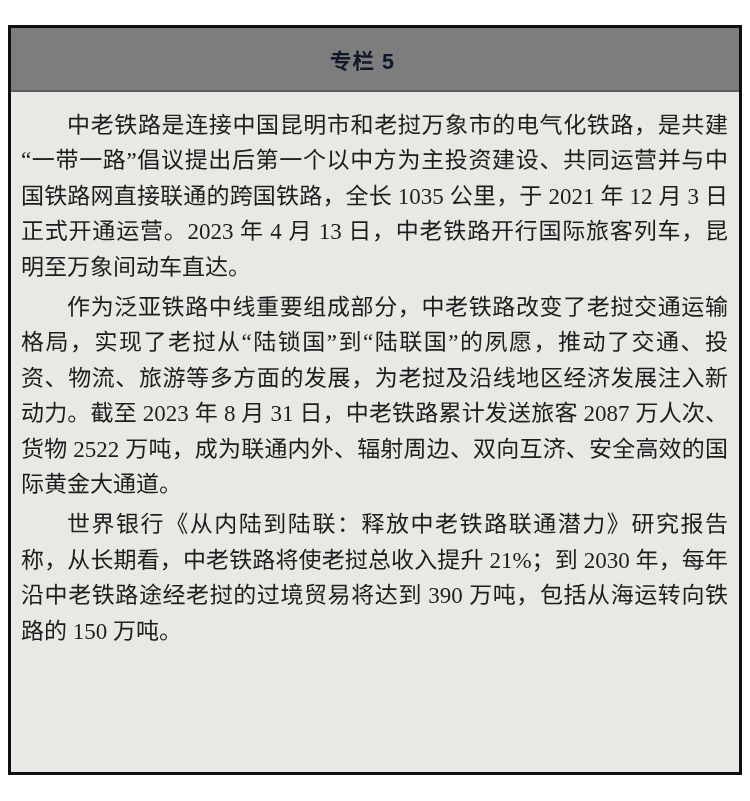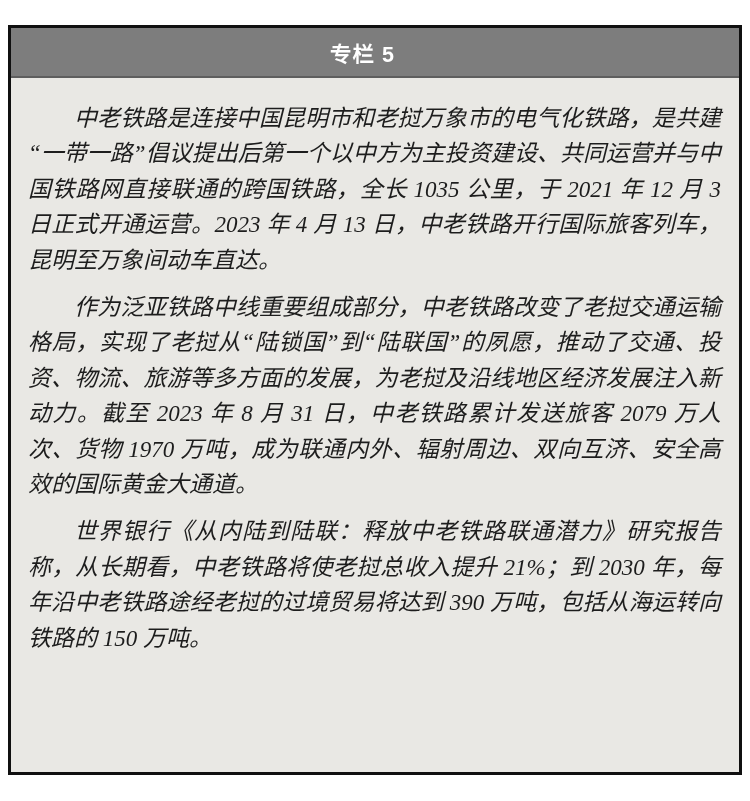--- a/index.html
+++ b/index.html
@@ -18,55 +18,54 @@
     position: absolute;
     left: 8px;
     top: 25px;
     width: 734px;
     height: 750px;
     box-sizing: border-box;
     border: 3px solid #101010;
     background: #e9e8e4;
   }
   .column-box-header {
-    height: 50px;
+    height: 64px;
     box-sizing: border-box;
     background: #7d7d7d;
     border-bottom: 2px solid #5e5e5e;
     display: flex;
     align-items: center;
     justify-content: center;
     font-family: "Liberation Sans", sans-serif;
     font-weight: bold;
     font-size: 21.5px;
-    color: #ffffff;
+    color: #0f172a;
     letter-spacing: 1px;
   }
   .column-box-header .column-label {
     margin-right: 25px;
   }
   .column-box-body {
     padding: 11px 6px 0 5px;
     font-size: 23px;
     line-height: 35.4px;
     color: #1d1d1d;
     text-align: justify;
     text-justify: inter-ideograph;
   }
   .column-box-body p {
-    margin: 12px;
+    margin: 5px;
     text-indent: 2em;
-    font-style: italic;
   }
 </style>
 </head>
 <body>
 
 <div class="column-box">
   <div class="column-box-header">
     <span class="column-label">专栏 5</span>
   </div>
   <div class="column-box-body">
     <p>中老铁路是连接中国昆明市和老挝万象市的电气化铁路，是共建“一带一路”倡议提出后第一个以中方为主投资建设、共同运营并与中国铁路网直接联通的跨国铁路，全长 1035 公里，于 2021 年 12 月 3 日正式开通运营。2023 年 4 月 13 日，中老铁路开行国际旅客列车，昆明至万象间动车直达。</p>
-    <p>作为泛亚铁路中线重要组成部分，中老铁路改变了老挝交通运输格局，实现了老挝从“陆锁国”到“陆联国”的夙愿，推动了交通、投资、物流、旅游等多方面的发展，为老挝及沿线地区经济发展注入新动力。截至 2023 年 8 月 31 日，中老铁路累计发送旅客 2079 万人次、货物 1970 万吨，成为联通内外、辐射周边、双向互济、安全高效的国际黄金大通道。</p>
+    <p>作为泛亚铁路中线重要组成部分，中老铁路改变了老挝交通运输格局，实现了老挝从“陆锁国”到“陆联国”的夙愿，推动了交通、投资、物流、旅游等多方面的发展，为老挝及沿线地区经济发展注入新动力。截至 2023 年 8 月 31 日，中老铁路累计发送旅客 2087 万人次、货物 2522 万吨，成为联通内外、辐射周边、双向互济、安全高效的国际黄金大通道。</p>
     <p>世界银行《从内陆到陆联：释放中老铁路联通潜力》研究报告称，从长期看，中老铁路将使老挝总收入提升 21%；到 2030 年，每年沿中老铁路途经老挝的过境贸易将达到 390 万吨，包括从海运转向铁路的 150 万吨。</p>
   </div>
 </div>
 
 </body></html>

